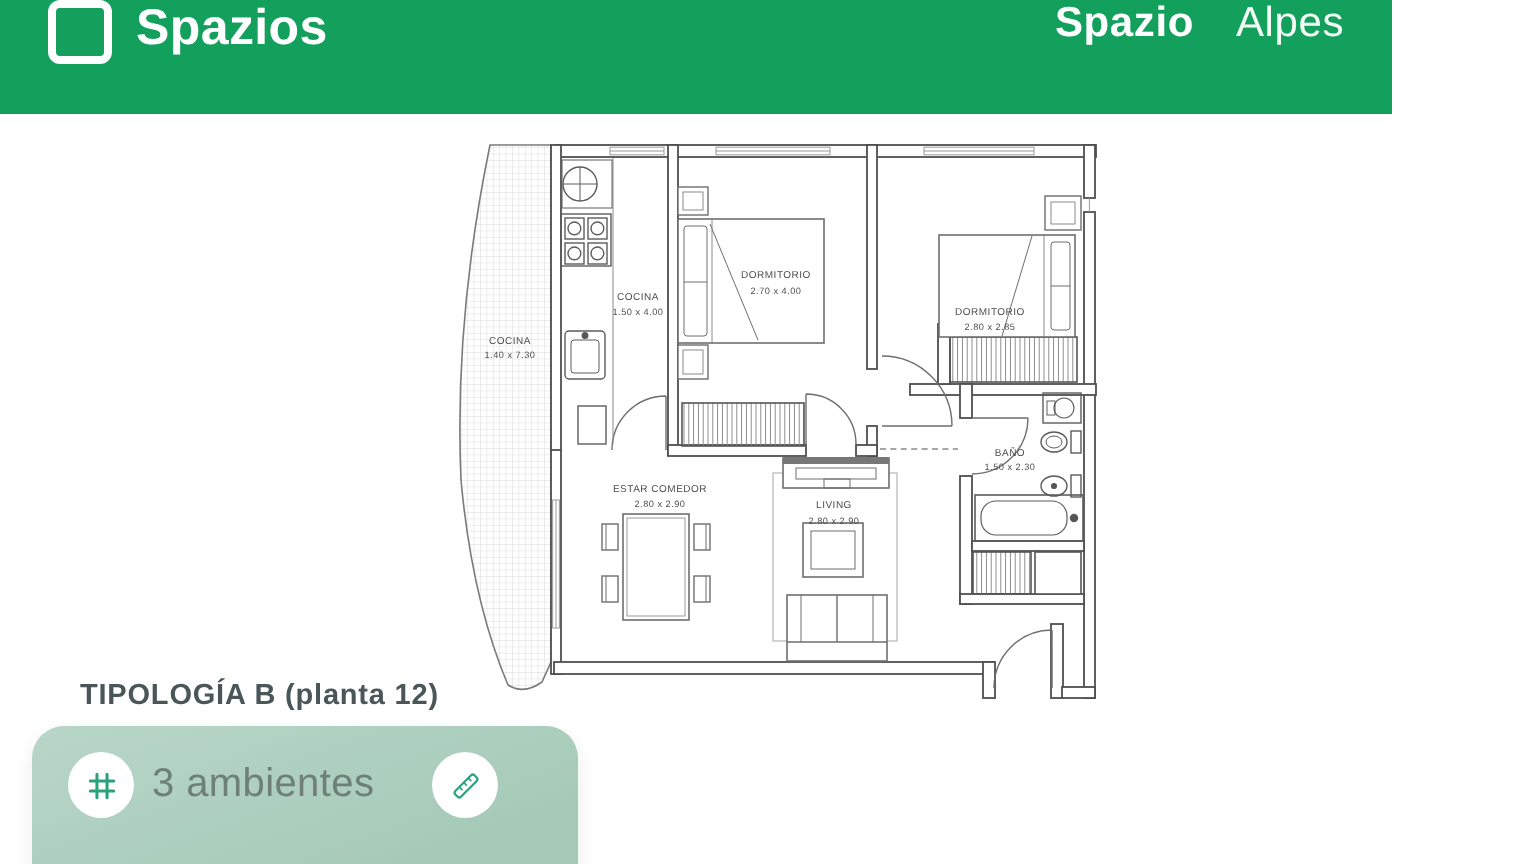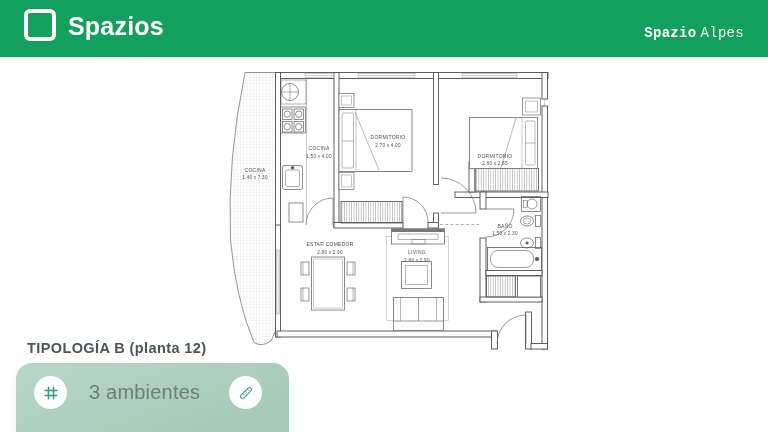--- a/index.html
+++ b/index.html
@@ -1,45 +1,45 @@
 <!DOCTYPE html>
 <html><head>
 <meta charset="utf-8">
 <style>
   html,body{margin:0;padding:0;}
   body{width:768px;height:432px;overflow:hidden;background:#fff;
        font-family:"Liberation Sans", sans-serif;}
   .page{position:relative;width:768px;height:432px;background:#fff;overflow:hidden;}
 
   
-  .header{position:absolute;left:0;top:0;width:768px;height:57px;
-          display:flex;align-items:flex-end;padding:16px 24px;box-sizing:border-box;}
+  .header{position:absolute;left:0;top:0;width:696px;height:57px;
+          display:flex;align-items:flex-start;padding:0 24px;box-sizing:border-box;}
   .logo-box{width:24px;height:24px;border:4.5px solid #fff;border-radius:6px;
             margin-right:12px;flex:0 0 auto;}
   .brand{color:#fff;font-size:25px;font-weight:700;letter-spacing:.2px;}
-  .project{margin-left:auto;color:#fff;font-size:14px;letter-spacing:.3px;display:flex;gap:4px;font-family:Liberation Mono, monospace;}
+  .project{margin-left:auto;color:#fff;font-size:21px;letter-spacing:.3px;display:flex;gap:21px;}
   .project .b{font-weight:700;}
   .project .l{font-weight:300;opacity:.95;}
 
   
   .plan{position:absolute;left:220px;top:58px;width:340px;height:300px;}
   .plan svg{display:block;width:340px;height:300px;}
   .plan text{font-family:"Liberation Sans",sans-serif;fill:#4d4d4d;
              text-anchor:middle;letter-spacing:.25px;}
   .rname{font-size:5px;}
   .rdims{font-size:4.6px;}
 
   
-  .typ-title{position:absolute;left:27px;top:340px;font-size:14.5px;font-weight:700;
+  .typ-title{position:absolute;left:40px;top:340px;font-size:14.5px;font-weight:700;
              color:#4b5659;letter-spacing:.4px;}
   .card{position:absolute;left:16px;top:363px;width:273px;height:96px;border-radius:16px;
         background:linear-gradient(160deg,#b8d6c8 0%,#a6cab8 70%);
         box-shadow:0 4px 10px rgba(0,0,0,.08);}
   .card-row{display:flex;align-items:center;padding:13px 0 0 18px;}
-  .badge{display:flex;align-items:center;gap:22px;}
+  .badge{display:flex;align-items:center;gap:9px;}
   .badge + .badge{margin-left:29px;}
   .badge-circle{width:33px;height:33px;border-radius:50%;background:#fff;
                 display:flex;align-items:center;justify-content:center;flex:0 0 auto;}
   .badge-label{font-size:20px;color:#6e8078;letter-spacing:.2px;}
 </style>
 </head>
 <body>
 
 <div class="page">
 

